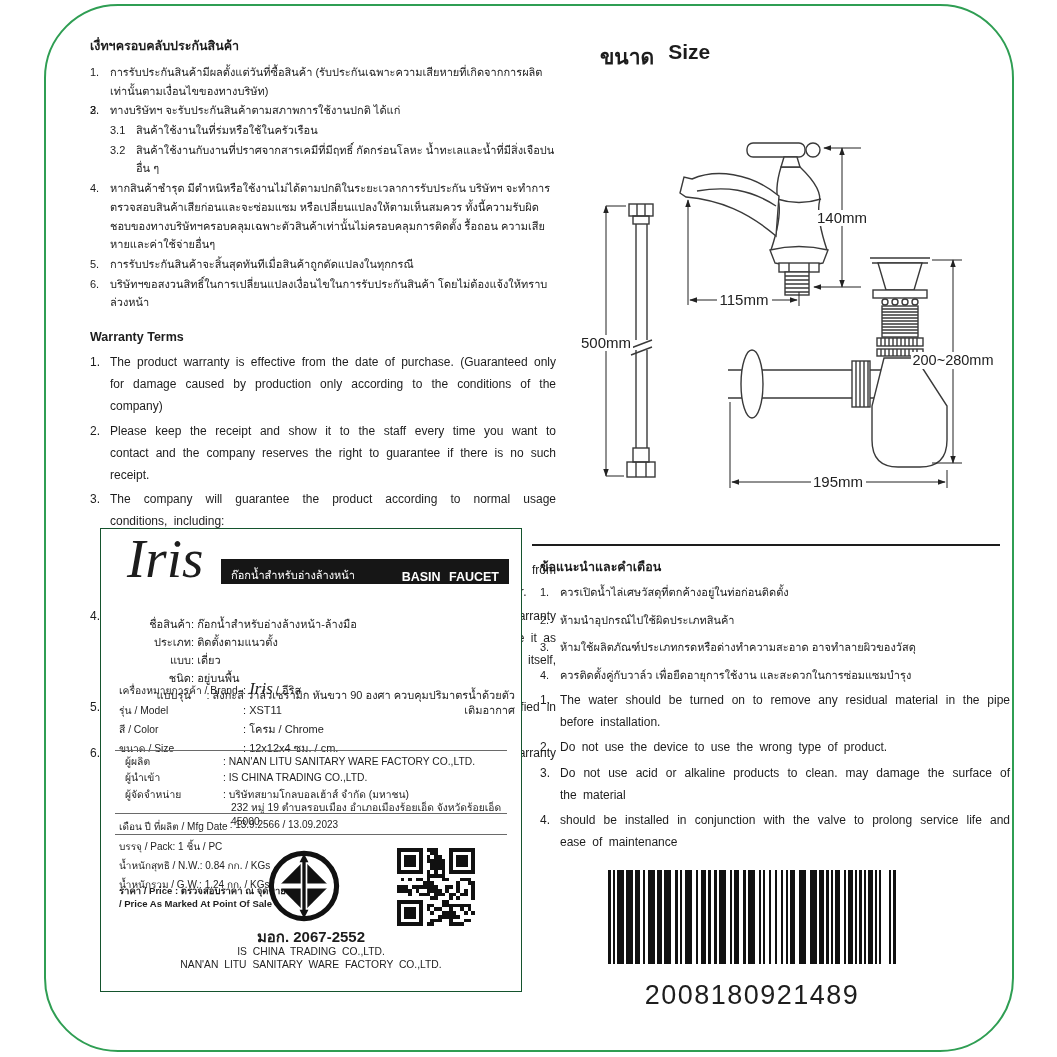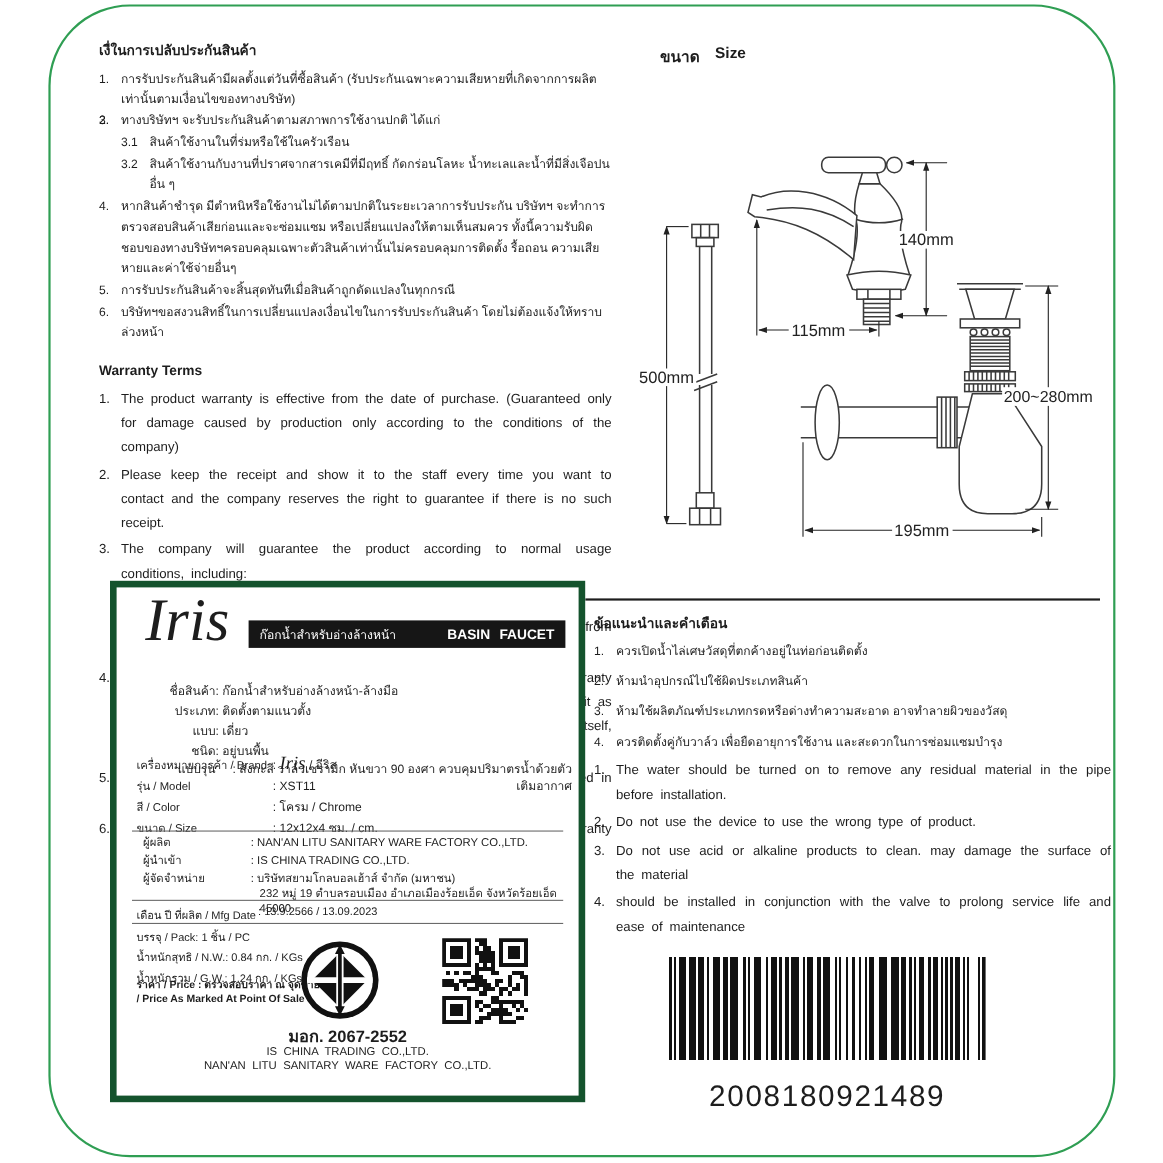--- a/index.html
+++ b/index.html
@@ -16,26 +16,26 @@
   .sec-head{font-size:12.5px;font-weight:bold;margin:0 0 7px 0;}
   .itm{position:relative;padding-left:20px;font-size:11px;line-height:1.7;margin-bottom:1px;}
   .itm .num{position:absolute;left:0;top:0;}
   .itm.sub{padding-left:46px;}
   .itm.sub .num{left:20px;}
   .en-block{margin-top:18px;}
   .en-block .itm{font-size:12px;line-height:1.85;text-align:justify;word-spacing:3px;margin-bottom:2px;}
   .en-block .itm.sub{padding-left:48px;}
   
   .label-box{position:absolute;left:100px;top:528px;width:420px;height:462px;
-    border:6px solid #14532d;background:#fff;}
+    border:1px solid #14532d;background:#fff;}
   .iris-logo{position:absolute;left:26px;top:0px;font-family:"Liberation Serif",serif;
     font-style:italic;font-size:55px;line-height:1.1;}
   .label-bar{position:absolute;left:120px;top:30px;width:288px;height:25px;background:#161616;
-    color:#fff;display:flex;align-items:center;justify-content:space-between;
-    padding:10px 10px;box-sizing:border-box;}
+    color:#fff;display:flex;align-items:flex-end;justify-content:space-between;
+    padding:0 10px;box-sizing:border-box;}
   .bar-th{font-size:11px;}
   .bar-en{font-size:12.5px;font-weight:bold;word-spacing:5px;}
   .g1{position:absolute;left:18px;top:88px;width:396px;font-size:11px;text-align:right;}
   .g1 .row{display:flex;margin-bottom:3px;line-height:1.35;}
   .g1 .lb{width:72px;flex:none;}
   .val::before{content:": ";white-space:pre;}
   .g2{position:absolute;left:18px;top:149px;width:394px;font-size:11px;}
   .g2 .row{display:flex;margin-bottom:5px;align-items:baseline;line-height:1.25;}
   .g2 .lb{width:124px;flex:none;font-size:10.3px;}
   .brand-iris{font-family:"Liberation Serif",serif;font-style:italic;font-size:17px;}
@@ -49,38 +49,38 @@
   .mfg-row .lb{margin-right:2px;}
   .g4{position:absolute;left:18px;top:310px;font-size:10px;}
   .g4 .row{display:flex;margin-bottom:4px;}
   .price-block{position:absolute;left:18px;top:356px;font-size:9.5px;font-weight:bold;line-height:1.35;width:180px;}
   .tis-mark{position:absolute;left:166px;top:320px;width:74px;height:74px;}
   .qr-box{position:absolute;left:296px;top:319px;width:78px;height:78px;}
   .tis-text{position:absolute;left:0;right:0;top:396px;text-align:center;font-size:15px;font-weight:bold;}
   .lab-footer1{position:absolute;left:0;right:0;top:417px;text-align:center;font-size:10.3px;word-spacing:3px;}
   .lab-footer2{position:absolute;left:0;right:0;top:430px;text-align:center;font-size:10.3px;word-spacing:3px;}
   
-  .size-heading{position:absolute;left:600px;top:40px;font-size:14px;font-weight:bold;display:flex;gap:14px;}
+  .size-heading{position:absolute;left:600px;top:40px;font-size:21px;font-weight:bold;display:flex;gap:14px;}
   .diagram{position:absolute;left:580px;top:100px;width:430px;height:410px;}
   .divider{position:absolute;left:532px;top:544px;width:468px;border-top:2px solid #1d1d1d;height:0;}
   .warn-th{position:absolute;left:540px;top:557px;width:458px;}
   .warn-th .itm{font-size:11px;margin-bottom:11px;line-height:1.5;}
   .warn-en{position:absolute;left:540px;top:689px;width:470px;}
   .warn-en .itm{font-size:12px;line-height:1.85;text-align:justify;word-spacing:3px;margin-bottom:3px;padding-left:20px;}
   .barcode-wrap{position:absolute;left:608px;top:870px;width:288px;text-align:center;}
   .barcode-num{font-size:27px;letter-spacing:1.5px;margin-top:12px;}
   svg text{font-family:"Liberation Sans",sans-serif;}
 </style>
 </head>
 <body>
 
 <div class="green-frame"></div>
 
 <div class="col-left">
-  <div class="sec-head">เงื่ในการเปลับประกันสินค้า</div>
+  <div class="sec-head">เงื่ทฯครอบคลับประกันสินค้า</div>
   <div>
     <div class="itm"><span class="num">1.</span><span class="txt">การรับประกันสินค้ามีผลตั้งแต่วันที่ซื้อสินค้า (รับประกันเฉพาะความเสียหายที่เกิดจากการผลิตเท่านั้นตามเงื่อนไขของทางบริษัท)</span></div>
     <div class="itm"><span class="num">2.</span></div>
     <div class="itm"><span class="num">3.</span><span class="txt">ทางบริษัทฯ จะรับประกันสินค้าตามสภาพการใช้งานปกติ ได้แก่</span></div>
     <div class="itm sub"><span class="num">3.1</span><span class="txt">สินค้าใช้งานในที่ร่มหรือใช้ในครัวเรือน</span></div>
     <div class="itm sub"><span class="num">3.2</span><span class="txt">สินค้าใช้งานกับงานที่ปราศจากสารเคมีที่มีฤทธิ์ กัดกร่อนโลหะ น้ำทะเลและน้ำที่มีสิ่งเจือปนอื่น ๆ</span></div>
     <div class="itm"><span class="num">4.</span><span class="txt">หากสินค้าชำรุด มีตำหนิหรือใช้งานไม่ได้ตามปกติในระยะเวลาการรับประกัน บริษัทฯ จะทำการตรวจสอบสินค้าเสียก่อนและจะซ่อมแซม หรือเปลี่ยนแปลงให้ตามเห็นสมควร ทั้งนี้ความรับผิดชอบของทางบริษัทฯครอบคลุมเฉพาะตัวสินค้าเท่านั้นไม่ครอบคลุมการติดตั้ง รื้อถอน ความเสียหายและค่าใช้จ่ายอื่นๆ</span></div>
     <div class="itm"><span class="num">5.</span><span class="txt">การรับประกันสินค้าจะสิ้นสุดทันทีเมื่อสินค้าถูกดัดแปลงในทุกกรณี</span></div>
     <div class="itm"><span class="num">6.</span><span class="txt">บริษัทฯขอสงวนสิทธิ์ในการเปลี่ยนแปลงเงื่อนไขในการรับประกันสินค้า โดยไม่ต้องแจ้งให้ทราบล่วงหน้า</span></div>
   </div>

